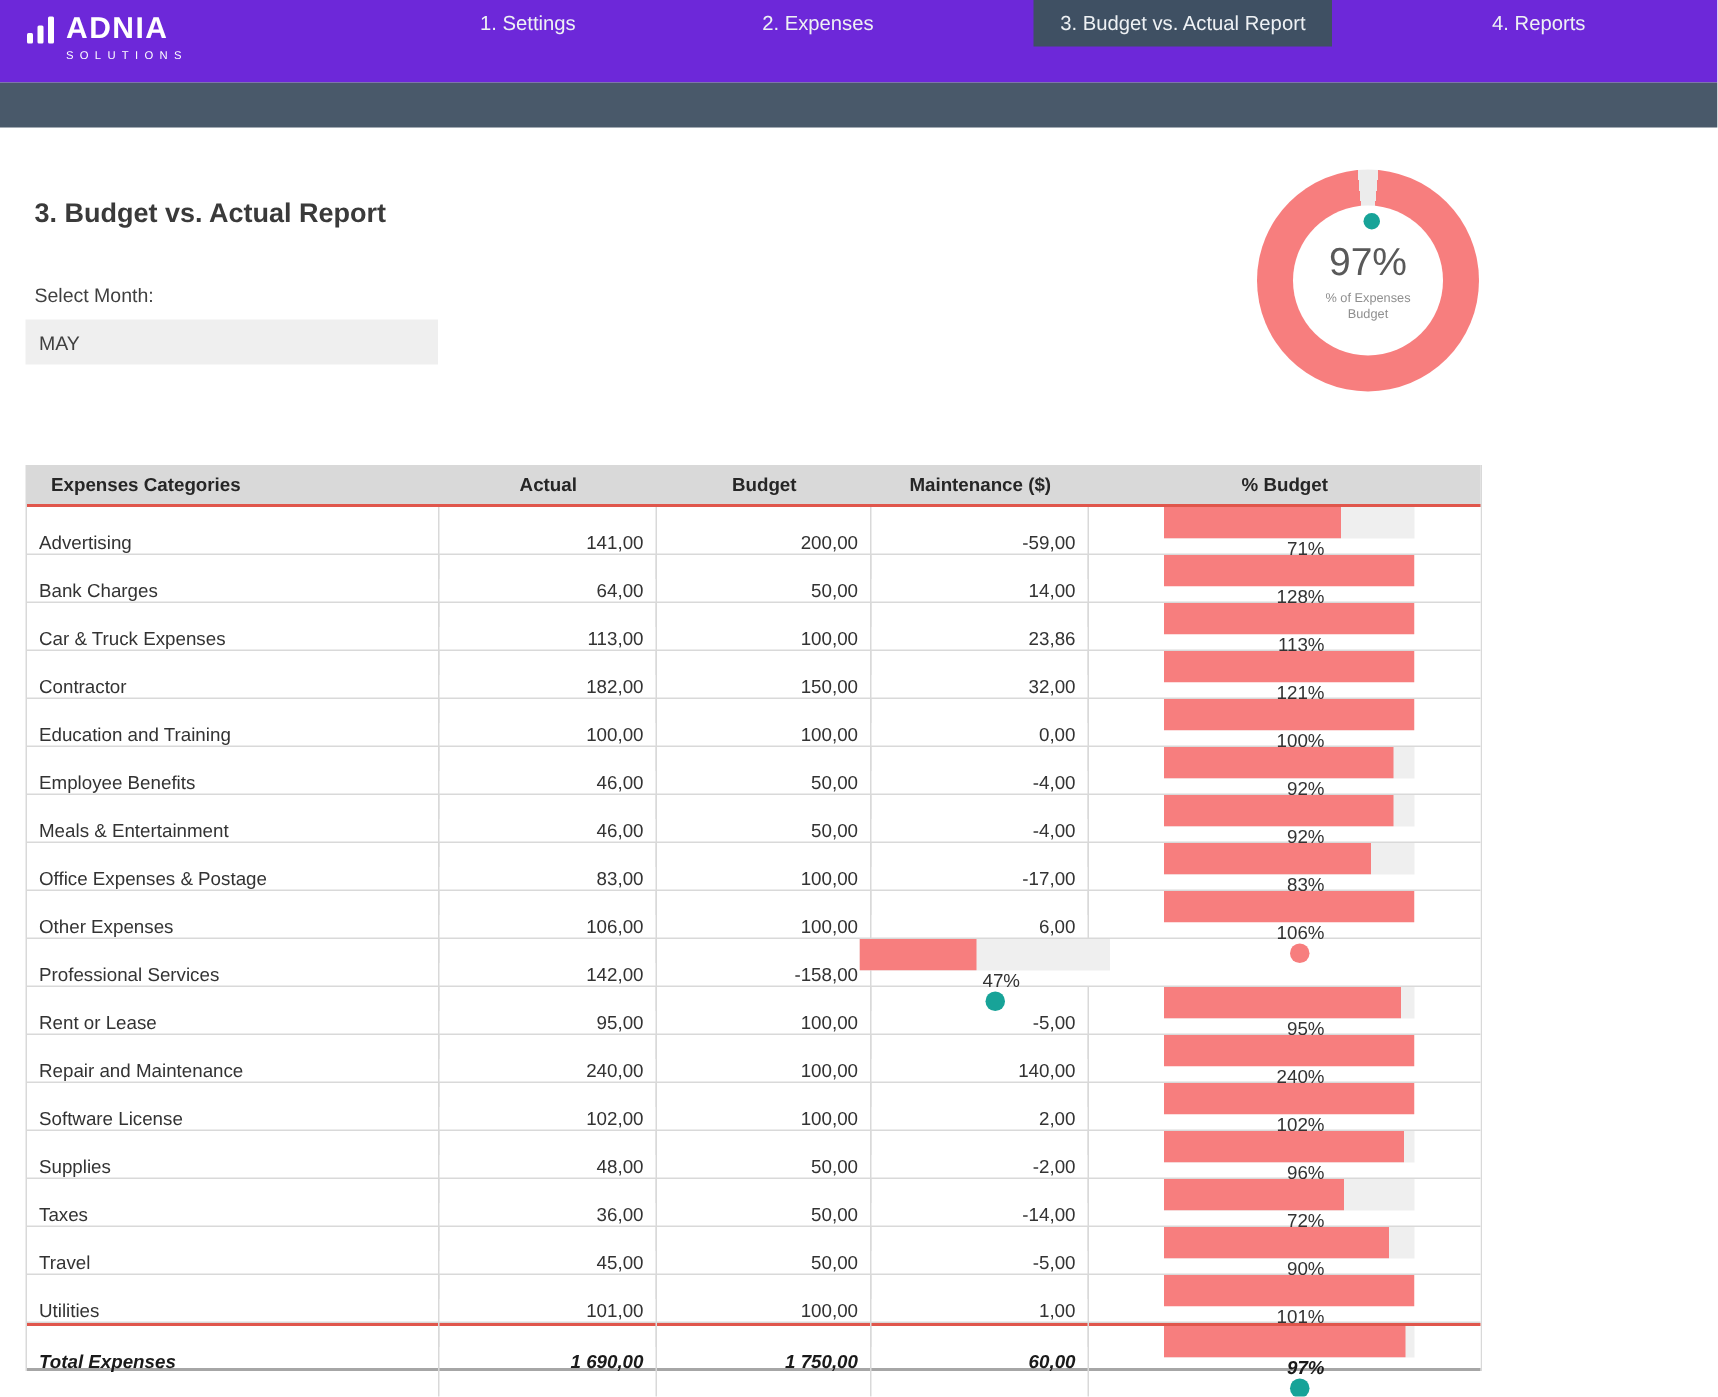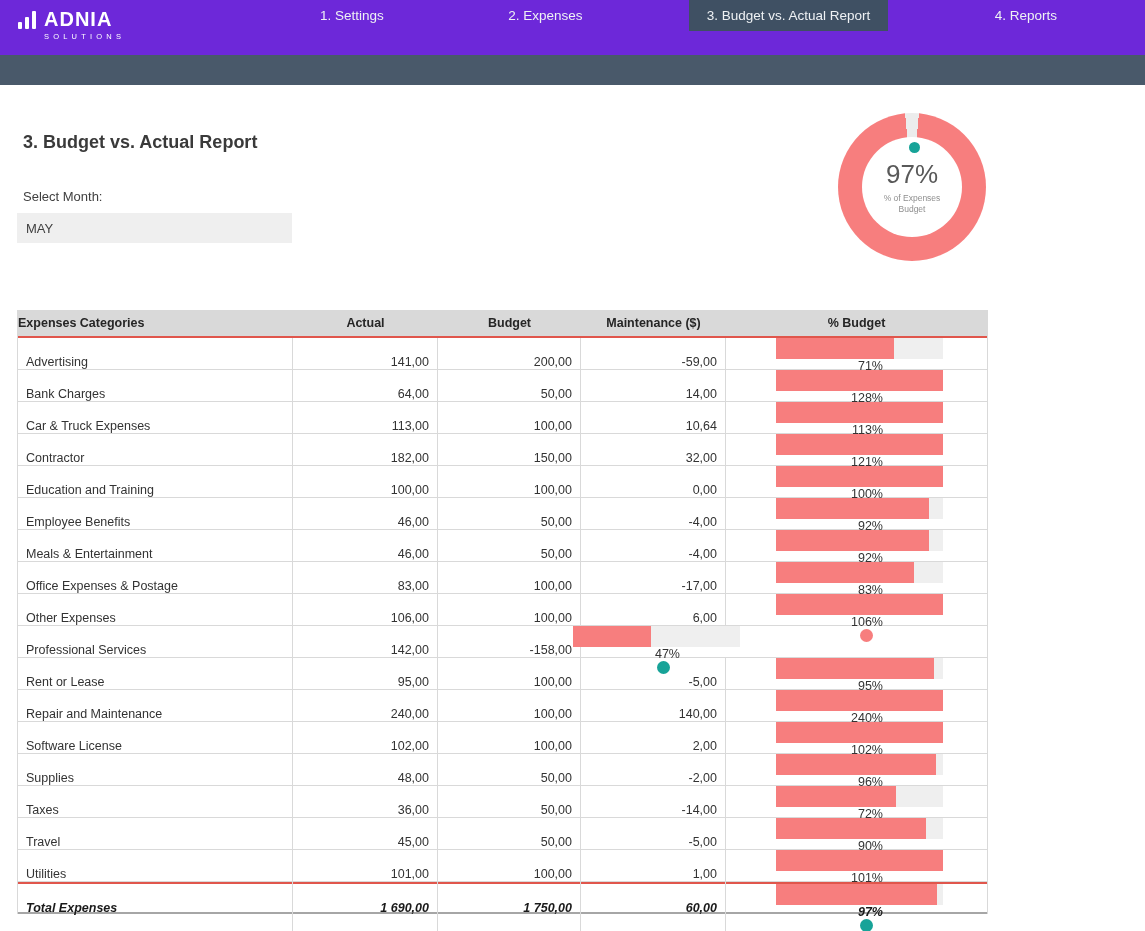--- a/index.html
+++ b/index.html
@@ -46,21 +46,21 @@
   .donut-marker { position:absolute; left:71px; top:29px; width:11px; height:11px;
                   border-radius:50%; background:#17a398; }
 
   
   .table { position:absolute; left:17px; top:310px; width:971px; font-size:12.5px;
            border-left:1px solid #d9d9d9; border-right:1px solid #d9d9d9; }
   .thead, .trow { display:grid; grid-template-columns:275px 145px 143px 145px 1fr; }
   .thead { height:28px; background:#d9d9d9; font-weight:bold; color:#262626;
            border-bottom:2px solid #e0564c; align-items:center; }
   .thead .hcell { text-align:center; }
-  .thead .hcell.cat { text-align:left; padding-left:0; }
+  .thead .hcell.cat { text-align:left; padding-left:16px; }
   .trow { height:32px; background:#fff; border-bottom:1px solid #d9d9d9; }
   .cell { height:100%; display:flex; align-items:center; border-right:1px solid #d9d9d9; color:#333; }
   .cell:last-child { border-right:none; }
   .cell.cat { padding-left:8px; }
   .cell.num { justify-content:flex-end; padding-right:8px; }
   .cell.pct { padding-left:5px;flex-direction:column; }
   .bar-track { width:167px; height:21px; background:#efefef; overflow:hidden; }
   .bar-fill { height:100%; background:#f77e7e; }
   .pct-label { width:48px; text-align:right; }
   .status-dot { width:13px; height:13px; border-radius:50%; margin-left:15px; }
@@ -143,21 +143,21 @@
             <div class="bar-fill" style="width: 100%; background: rgb(247, 126, 126);"></div>
           </div>
           <div class="pct-label">128%</div>
           <div class="status-dot over"></div>
         </div>
       </div>
       <div class="trow">
         <div class="cell cat">Car &amp; Truck Expenses</div>
         <div class="cell num">113,00</div>
         <div class="cell num">100,00</div>
-        <div class="cell num">10,64</div>
+        <div class="cell num">23,86</div>
         <div class="cell pct">
           <div class="bar-track">
             <div class="bar-fill" style="width: 100%; background: rgb(247, 126, 126);"></div>
           </div>
           <div class="pct-label">113%</div>
           <div class="status-dot over"></div>
         </div>
       </div>
       <div class="trow">
         <div class="cell cat">Contractor</div>

